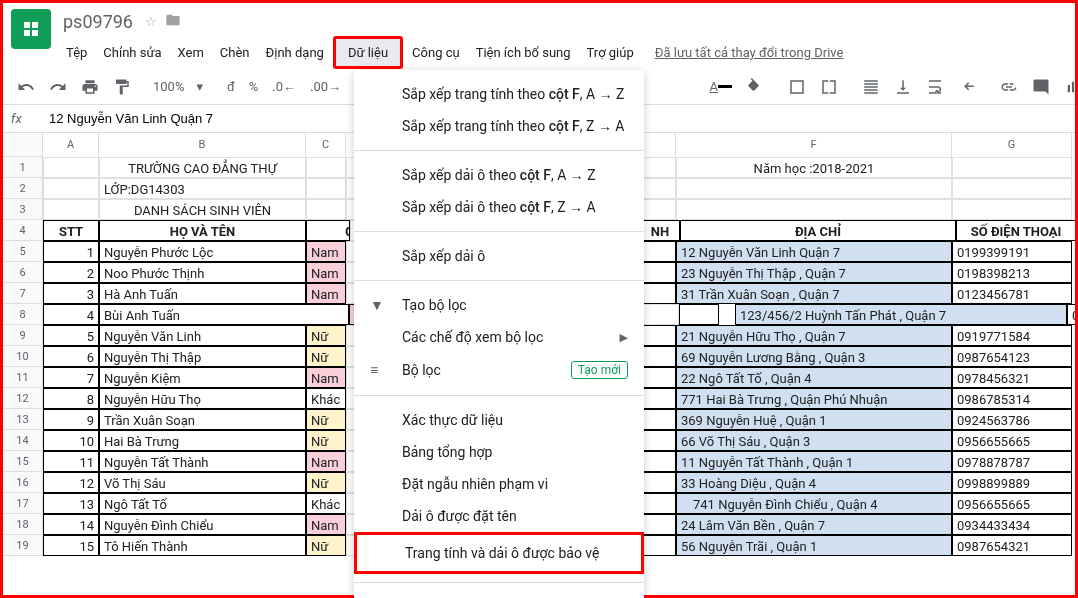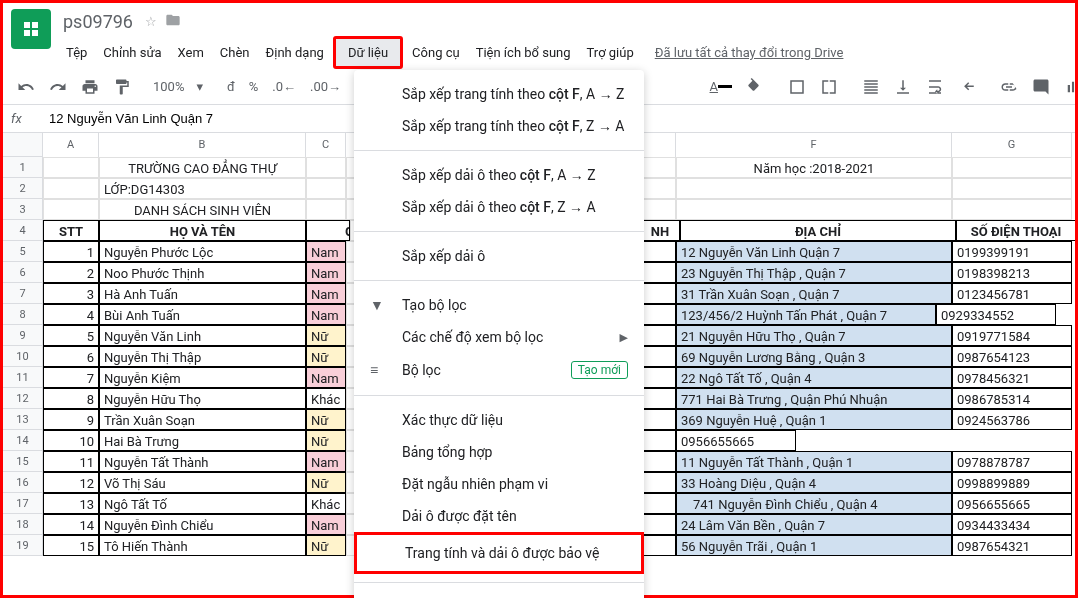--- a/index.html
+++ b/index.html
@@ -282,25 +282,25 @@
           <div class="cell data-border" style="width: 207px;">Hà Anh Tuấn</div>
           <div class="cell data-border pink-bg" style="width: 40px;">Nam</div>
           <div class="cell no-border" style="width: 290px;"></div>
           <div class="cell data-border" style="width: 40px;"></div>
           <div class="cell data-border blue-bg" style="width: 276px;">31 Trần Xuân Soạn , Quận 7</div>
           <div class="cell data-border" style="width: 120px;">0123456781</div>
         </div>
         <div class="row">
           <div class="row-h">8</div>
           <div class="cell data-border right" style="width: 56px;">4</div>
-          <div class="cell data-border" style="width: 207px;">Bùi Anh Tuấn</div>
-          <div class="cell data-border pink-bg" style="width: 40px;">Nam</div>
-          <div class="cell no-border" style="width: 290px;"></div>
-          <div class="cell data-border" style="width: 40px;"></div>
-          <div class="cell data-border blue-bg" style="width: 260px;">123/456/2 Huỳnh Tấn Phát , Quận 7</div>
+          <div class="cell data-border" style="width: 250px;">Bùi Anh Tuấn</div>
+          <div class="cell data-border pink-bg" style="width: 40px;">Nam</div>
+          <div class="cell no-border" style="width: 290px;"></div>
+          <div class="cell data-border" style="width: 40px;"></div>
+          <div class="cell data-border blue-bg" style="width: 332px; margin-left: 16px;">123/456/2 Huỳnh Tấn Phát , Quận 7</div>
           <div class="cell data-border" style="width: 120px;">0929334552</div>
         </div>
         <div class="row">
           <div class="row-h">9</div>
           <div class="cell data-border right" style="width: 56px;">5</div>
           <div class="cell data-border" style="width: 207px;">Nguyễn Văn Linh</div>
           <div class="cell data-border yellow-bg" style="width: 40px;">Nữ</div>
           <div class="cell no-border" style="width: 290px;"></div>
           <div class="cell data-border" style="width: 40px;"></div>
           <div class="cell data-border blue-bg" style="width: 276px;">21 Nguyễn Hữu Thọ , Quận 7</div>
@@ -346,20 +346,21 @@
           <div class="cell data-border blue-bg" style="width: 276px;">369 Nguyễn Huệ , Quận 1</div>
           <div class="cell data-border" style="width: 120px;">0924563786</div>
         </div>
         <div class="row">
           <div class="row-h">14</div>
           <div class="cell data-border right" style="width: 56px;">10</div>
           <div class="cell data-border" style="width: 207px;">Hai Bà Trưng</div>
           <div class="cell data-border yellow-bg" style="width: 40px;">Nữ</div>
           <div class="cell no-border" style="width: 290px;"></div>
           <div class="cell data-border" style="width: 40px;"></div>
+          <div class="cell data-border blue-bg" style="width: 276px;">66 Võ Thị Sáu , Quận 3</div>
           <div class="cell data-border" style="width: 120px;">0956655665</div>
         </div>
         <div class="row">
           <div class="row-h">15</div>
           <div class="cell data-border right" style="width: 56px;">11</div>
           <div class="cell data-border" style="width: 207px;">Nguyễn Tất Thành</div>
           <div class="cell data-border pink-bg" style="width: 40px;">Nam</div>
           <div class="cell no-border" style="width: 290px;"></div>
           <div class="cell data-border" style="width: 40px;"></div>
           <div class="cell data-border blue-bg" style="width: 276px;">11  Nguyễn Tất Thành , Quận 1</div>

